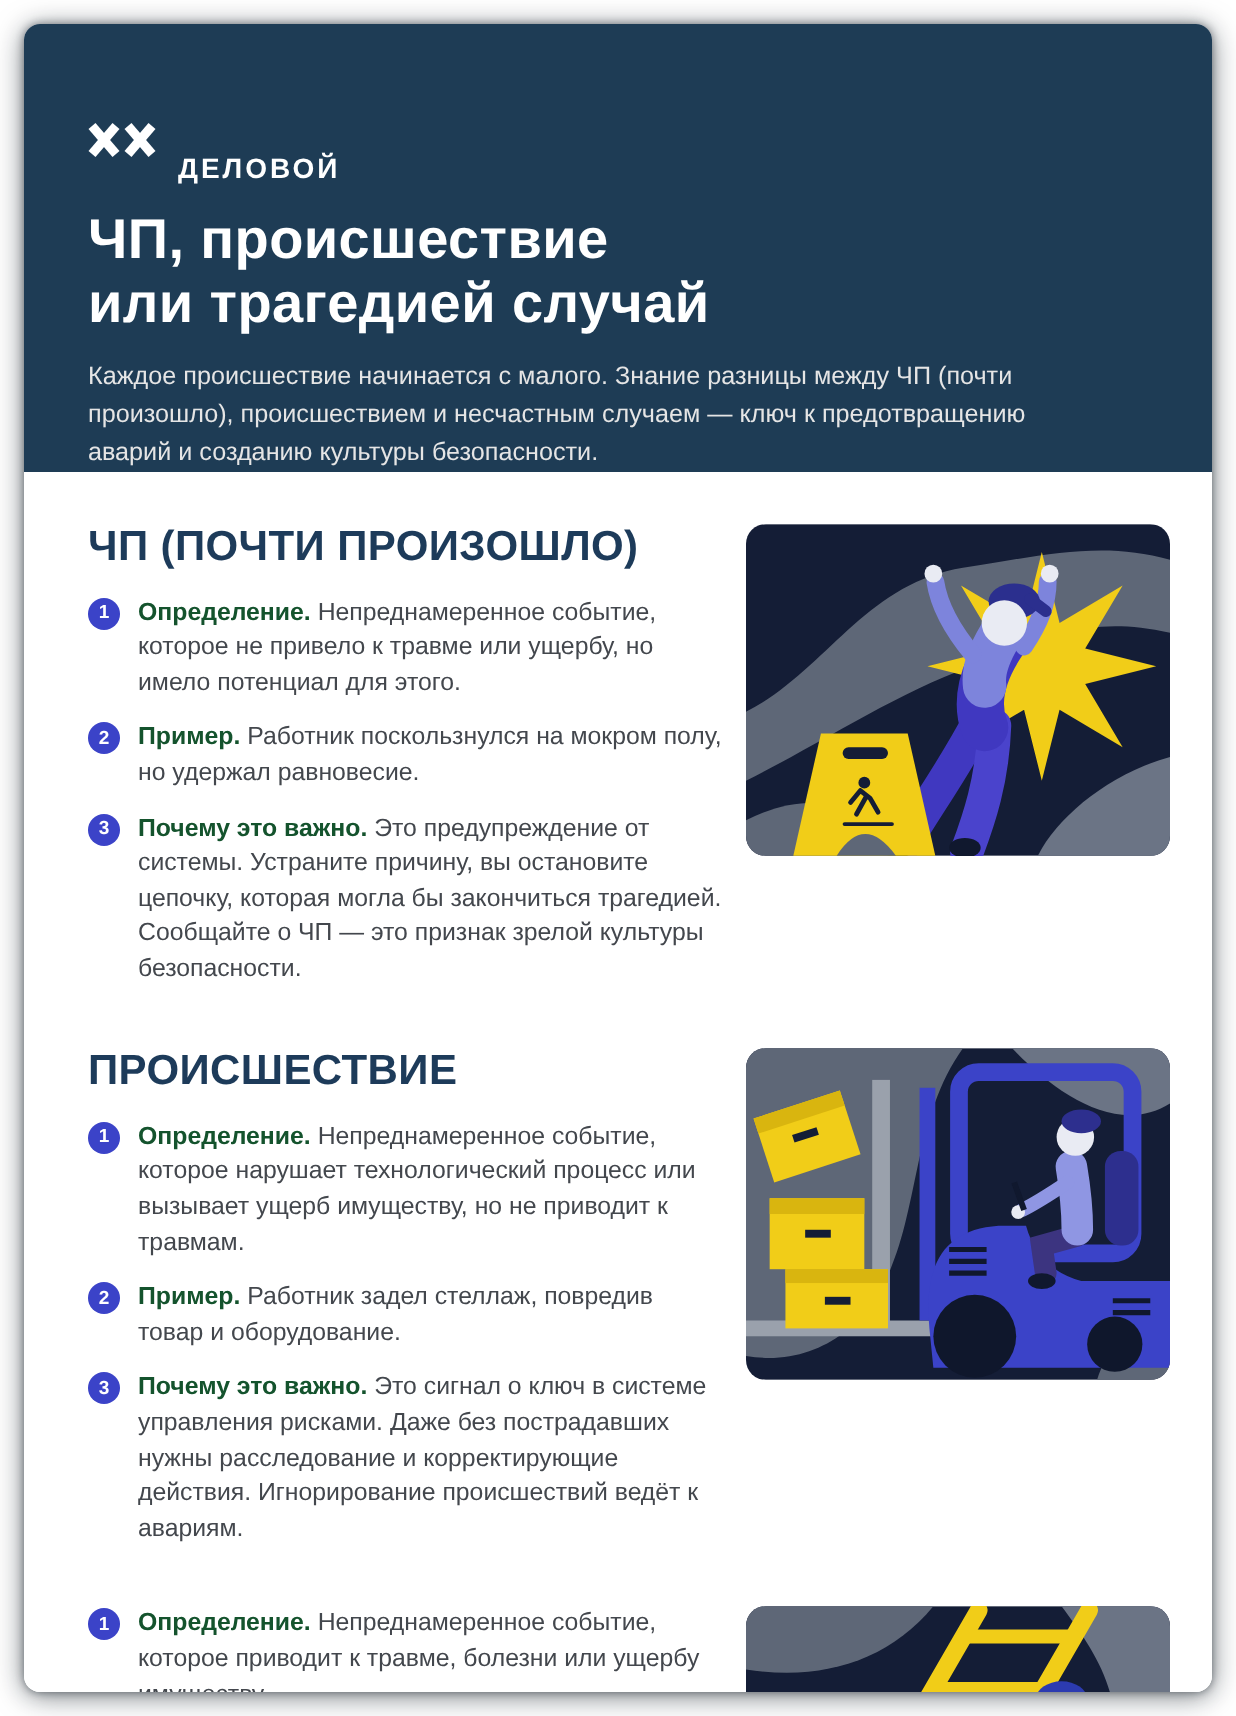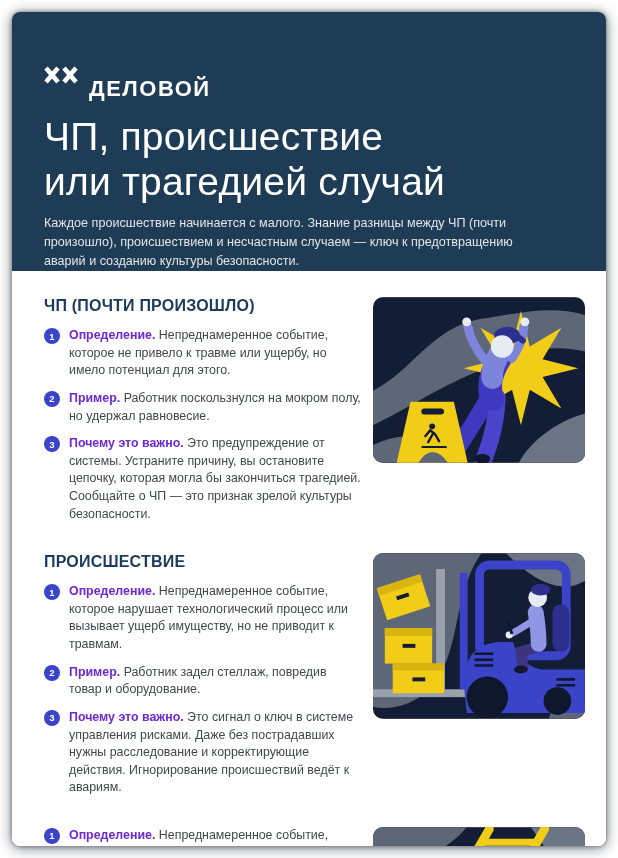--- a/index.html
+++ b/index.html
@@ -4,34 +4,34 @@
 <style>
   html,body{margin:0;padding:0;background:#ffffff;font-family:"Liberation Sans",sans-serif;}
   body{width:618px;height:858px;position:relative;overflow:hidden;}
   .card{position:absolute;left:12px;top:12px;width:594px;height:834px;border-radius:8px;
         overflow:hidden;background:#ffffff;box-shadow:0 2px 14px rgba(8,18,28,.55), 0 0 4px rgba(8,18,28,.45);
         display:flex;flex-direction:column;}
   
   .header{background:#1e3c55;color:#fff;flex:0 0 220px;box-sizing:border-box;padding:36px 36px 0 32px;}
   .brand{display:flex;align-items:center;gap:9px;margin-bottom:12px;}
   .brand svg{display:block;}
-  .brand-name{font-size:22px;font-weight:700;letter-spacing:1.5px;color:#fff;margin-top:28px;}
-  .title{font-size:39px;line-height:1.16;font-weight:400;letter-spacing:.2px;margin:0;}
+  .brand-name{font-size:14px;font-weight:700;letter-spacing:1.5px;color:#fff;margin-top:28px;}
+  .title{font-size:28px;line-height:1.16;font-weight:700;letter-spacing:.2px;margin:0;}
   .intro{margin-top:10px;font-size:12.6px;line-height:1.5;color:#e5e5e5;max-width:505px;}
   
   .content{flex:1;background:#fff;box-sizing:border-box;padding:26px 21px 0 32px;}
   .section{display:flex;align-items:flex-start;margin-bottom:20px;}
   .section:last-child{margin-bottom:0;}
   .col-text{width:318px;flex:0 0 318px;}
-  .sec-title{font-size:16px;font-weight:800;color:#1d3b5a;letter-spacing:.2px;margin:0 0 12px 0;}
+  .sec-title{font-size:21px;font-weight:800;color:#1d3b5a;letter-spacing:.2px;margin:0 0 12px 0;}
   .step{display:flex;gap:9px;margin-bottom:10px;}
   .badge{flex:0 0 16px;width:16px;height:16px;border-radius:50%;background:#3b43c8;color:#fff;
          font-size:9.5px;font-weight:700;display:flex;align-items:center;justify-content:center;margin-top:1px;}
   .step p{margin:0;font-size:12.4px;line-height:1.42;color:#43474d;}
-  .step b{color:#6d28d9;}
+  .step b{color:#14532d;}
   .illo{margin-left:auto;width:212px;height:166px;border-radius:10px;overflow:hidden;flex:0 0 212px;}
   .illo svg{display:block;width:100%;height:100%;}
 </style>
 </head>
 <body>
 
 <div class="card">
 
   <div class="header">
     <div class="brand">

